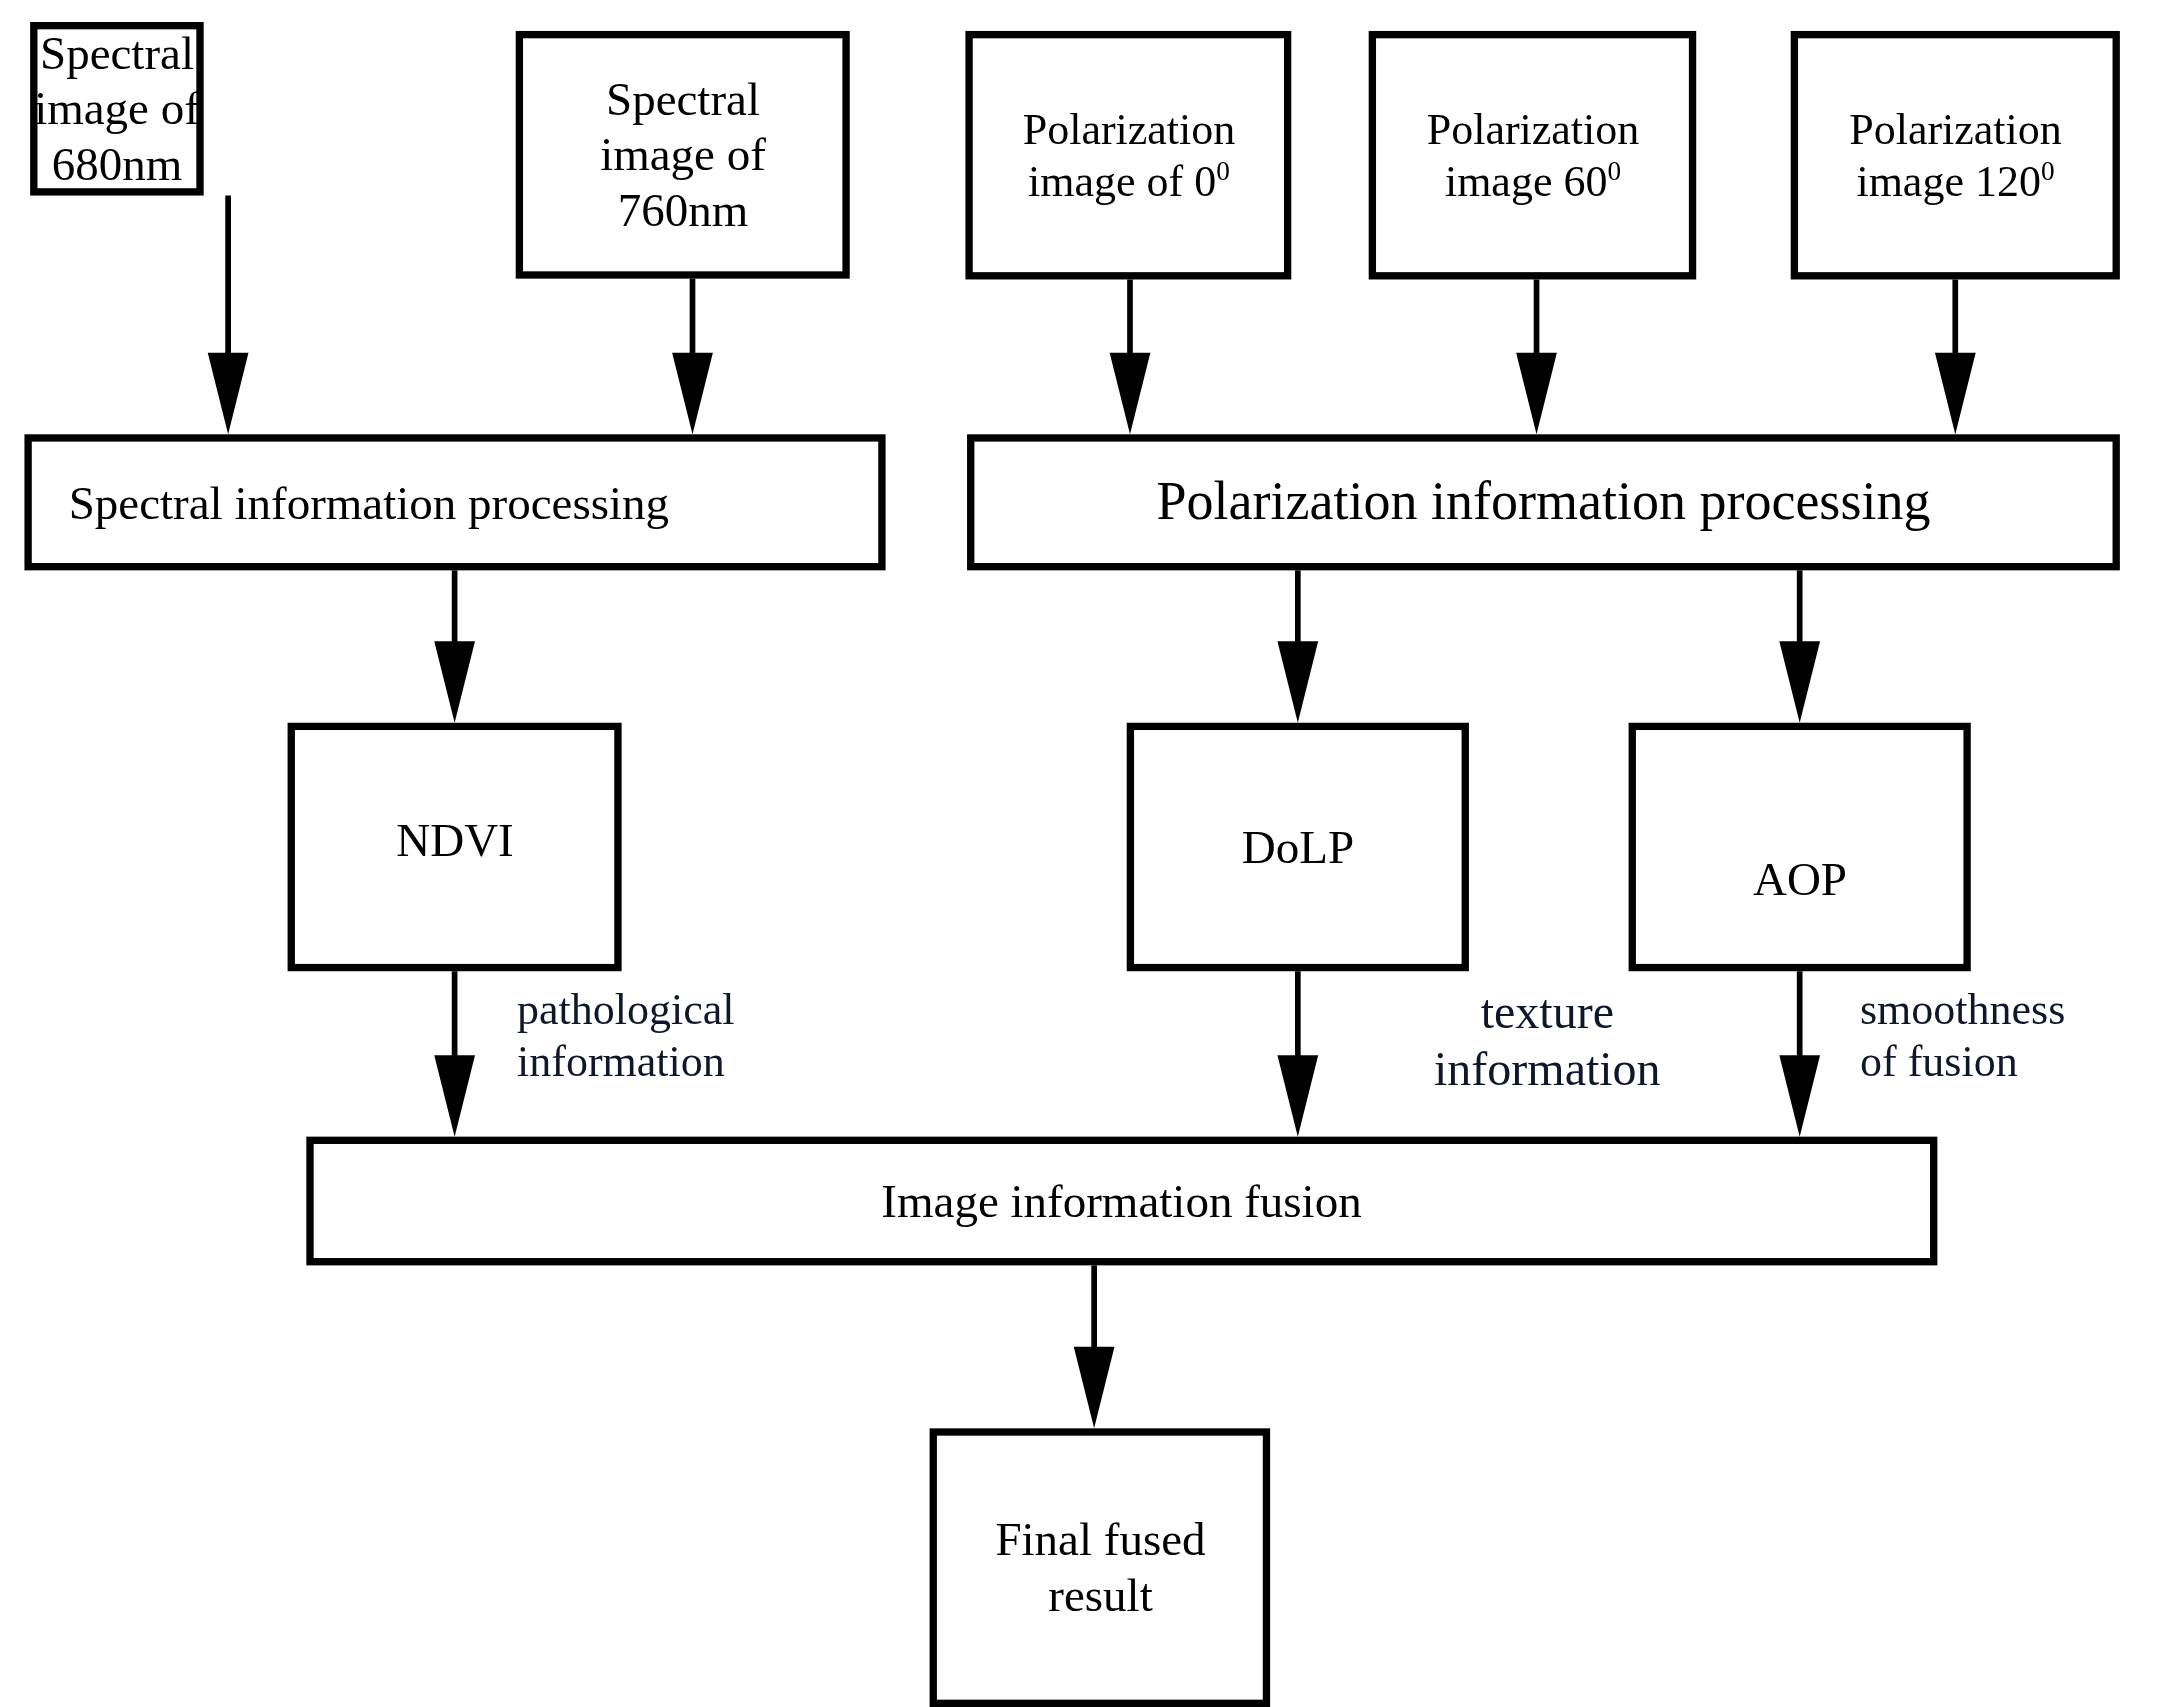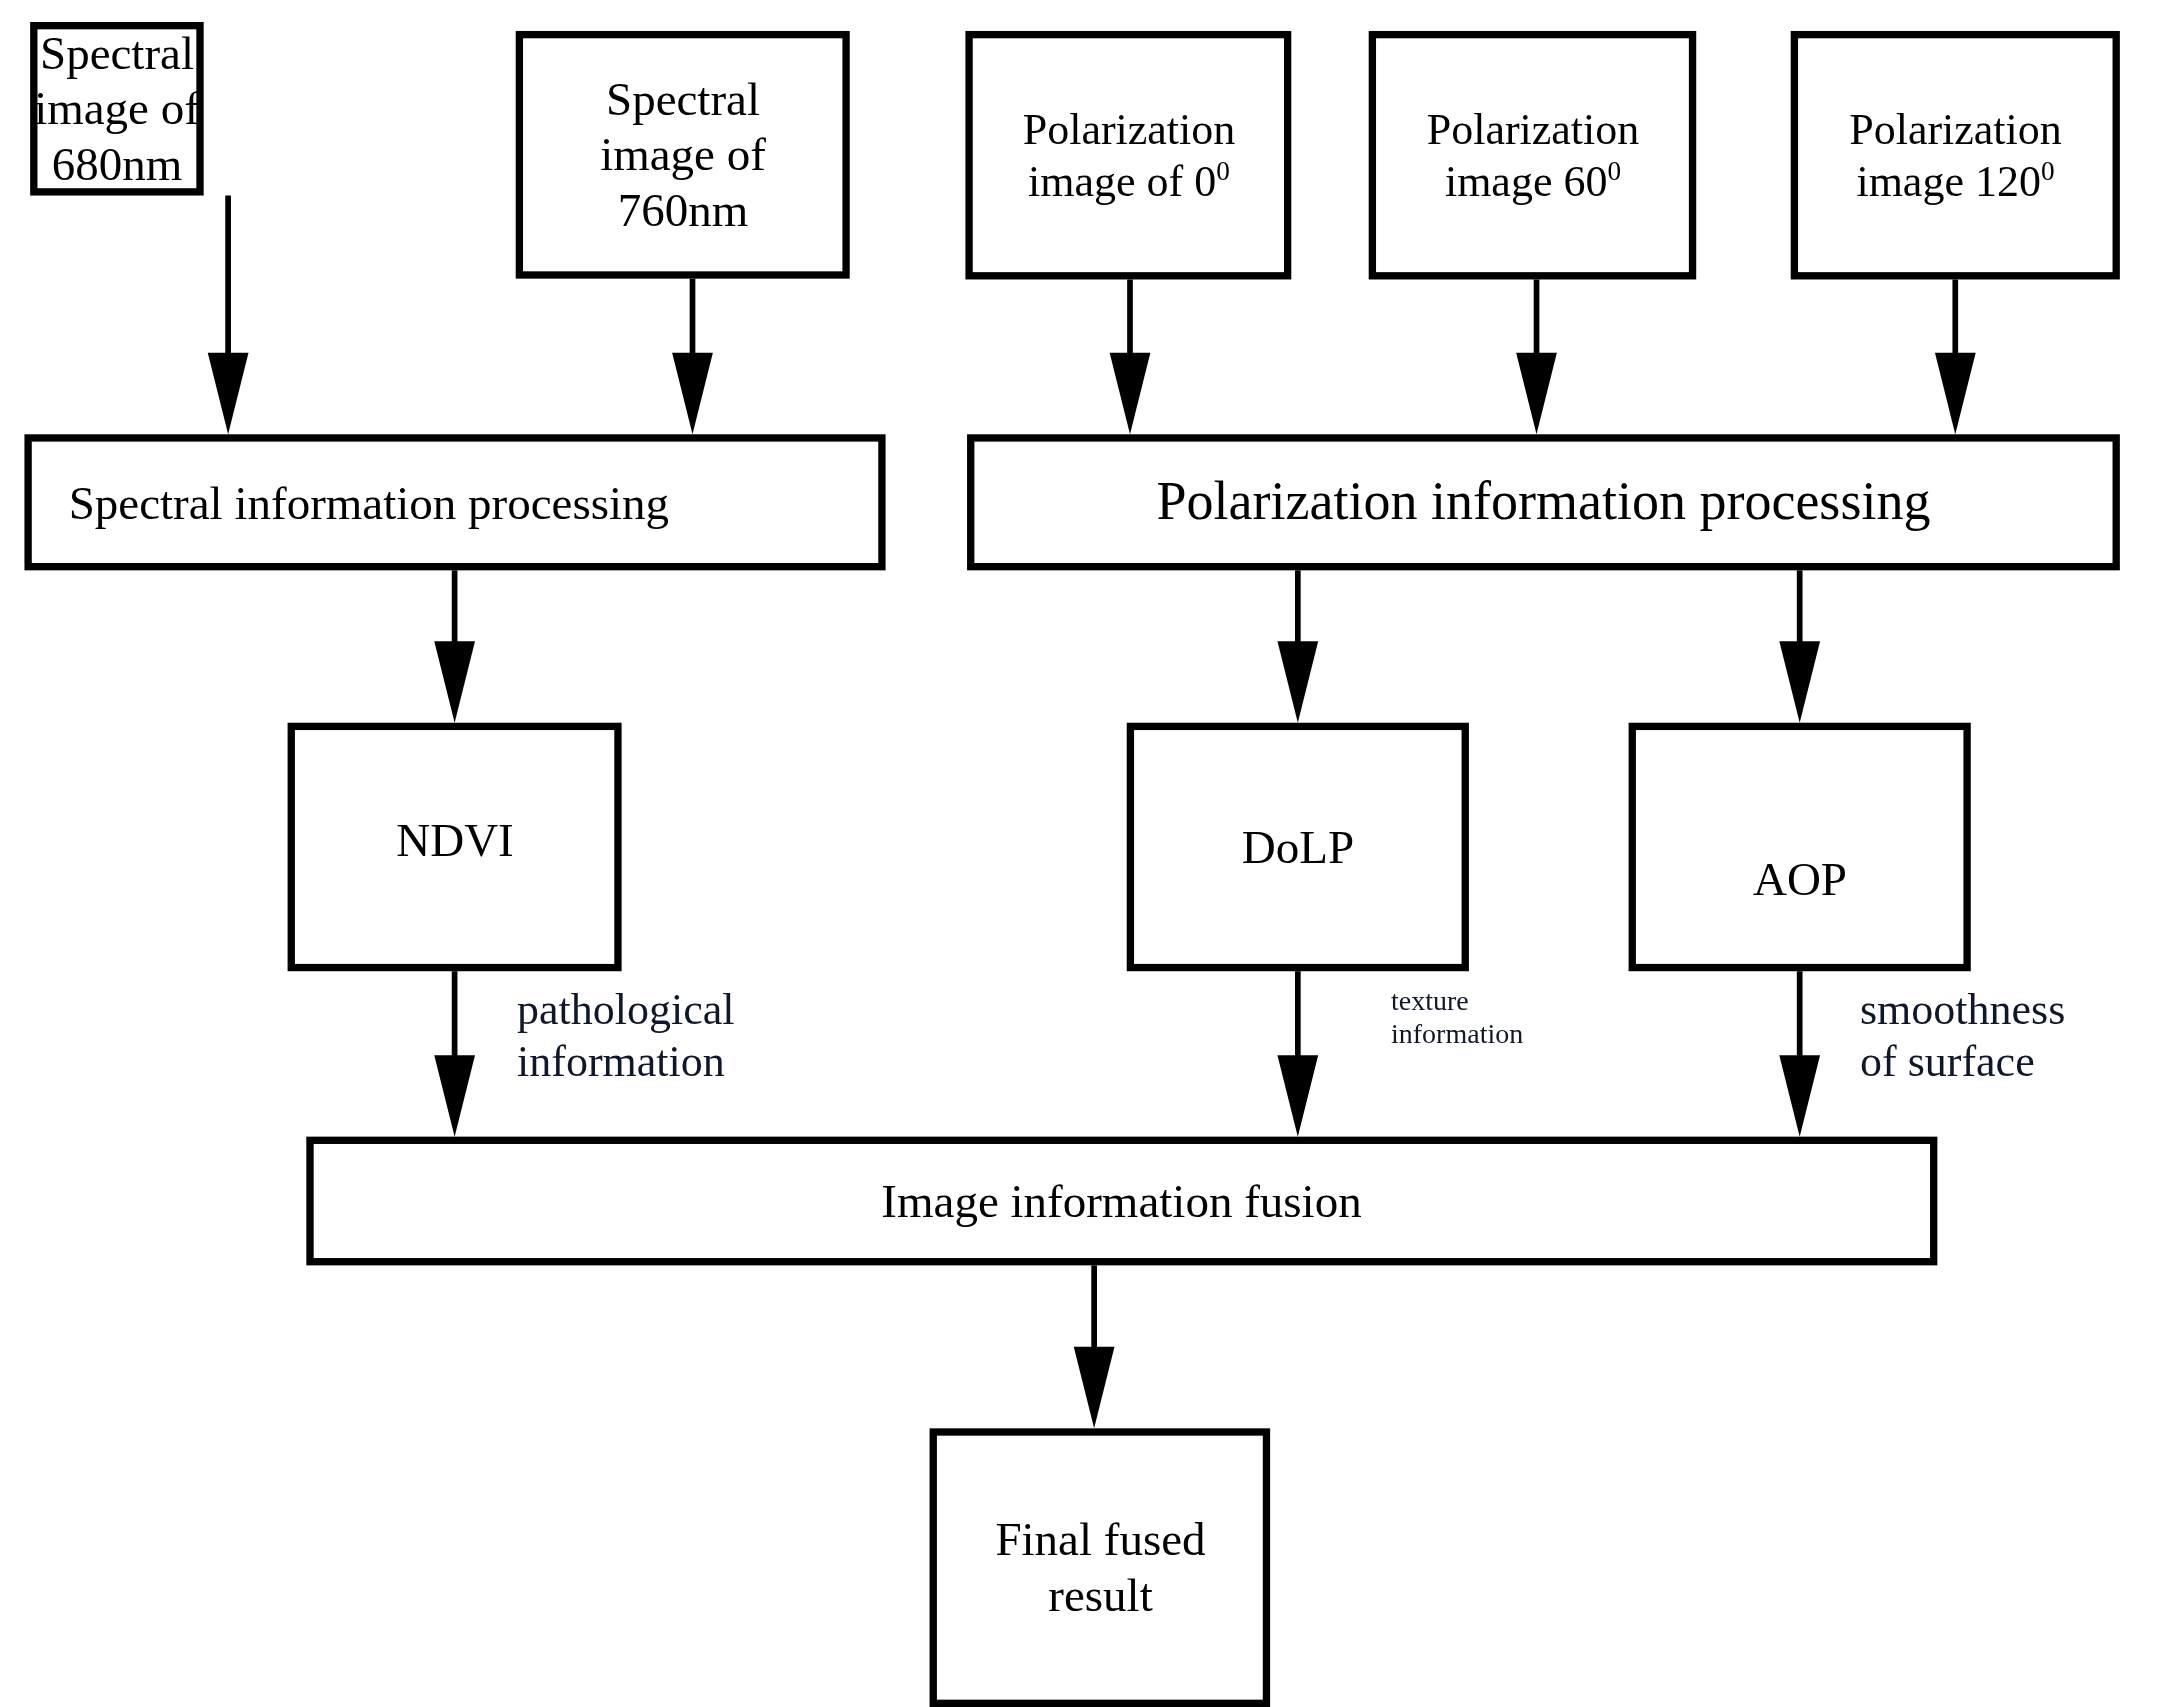--- a/index.html
+++ b/index.html
@@ -83,20 +83,20 @@
       <div class="node-label" style="left: 288px; top: 685px; width: 334px; height: 311px; font-size: 47px;">NDVI</div>
       <div class="node-label" style="left: 1127px; top: 723px; width: 342px; height: 249px; font-size: 47px;">DoLP</div>
       <div class="node-label" style="left: 1629px; top: 723px; width: 342px; height: 249px; font-size: 47px; margin-top: 32px;">AOP</div>
       <div class="node-label" style="left: 306px; top: 1137px; width: 1631px; height: 129px; font-size: 47px;">Image information fusion</div>
       <div class="node-label" style="left: 930px; top: 1428px; width: 341px; height: 279px; font-size: 47px;">Final fused
 result</div>
     </div>
   <div id="edge-labels-group">
       <div class="edge-label" style="left: 517px; top: 984px; font-size: 44px; text-align: left;">pathological
 information</div>
-      <div class="edge-label" style="left: 1391px; top: 984px; font-size: 28px; text-align: left;">texture
+      <div class="edge-label" style="left: 1434px; top: 984px; font-size: 48px; text-align: center;">texture
 information</div>
       <div class="edge-label" style="left: 1860px; top: 984px; font-size: 44px; text-align: left;">smoothness
-of surface</div>
+of fusion</div>
     </div>
 
 </div>
 
 
 </body></html>

